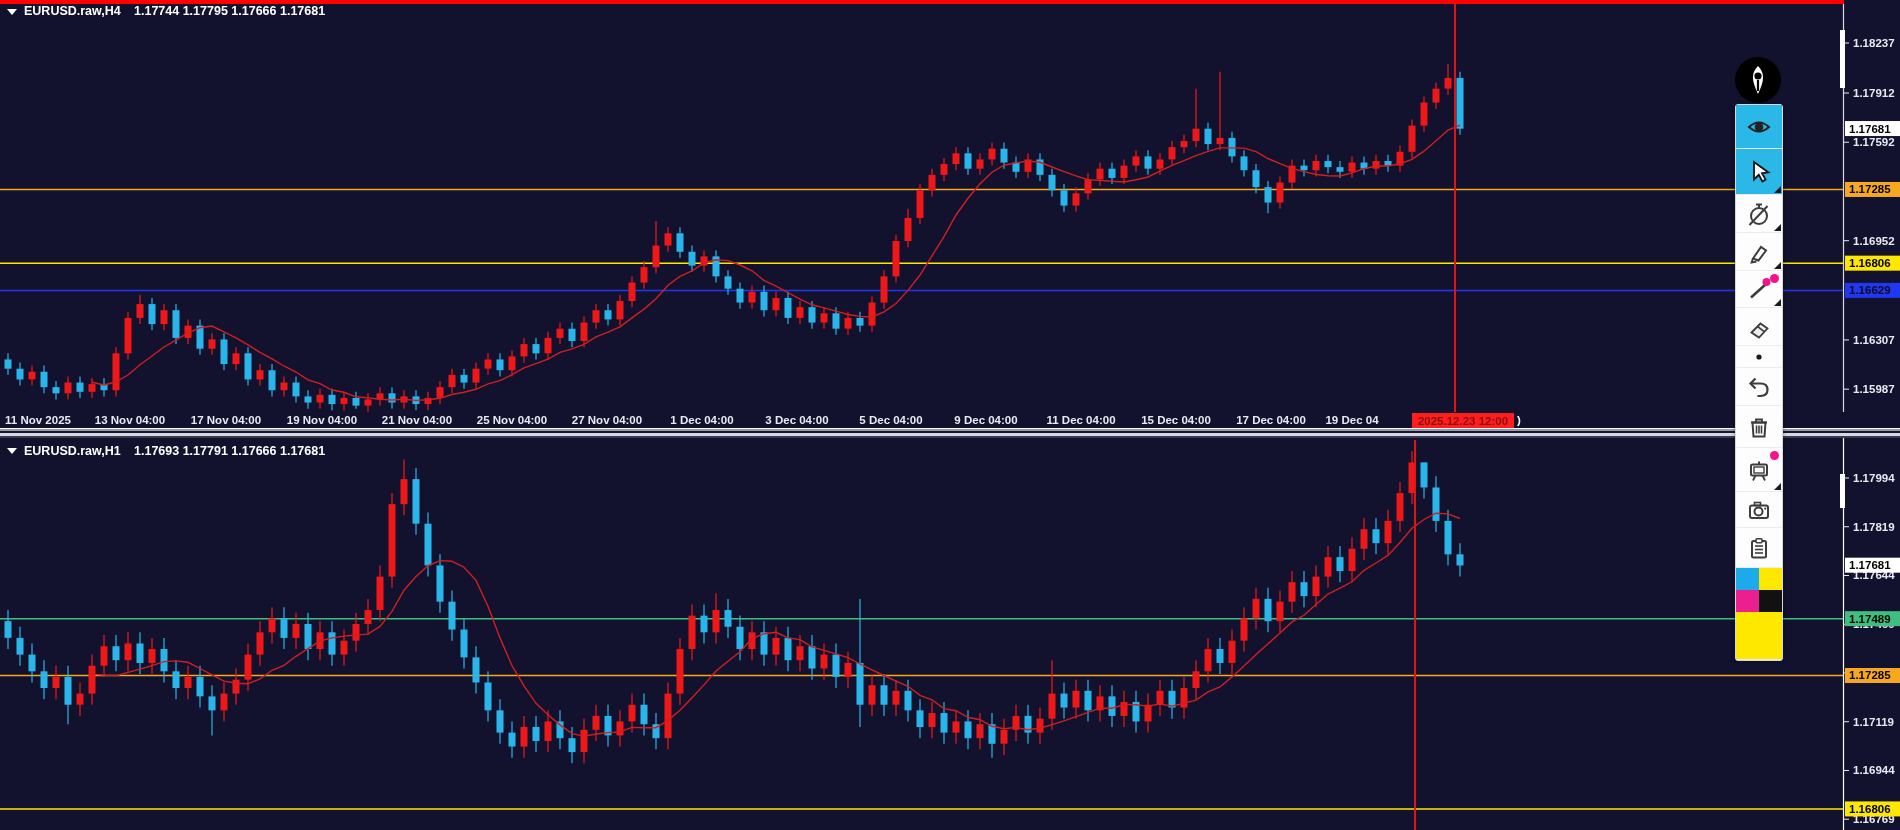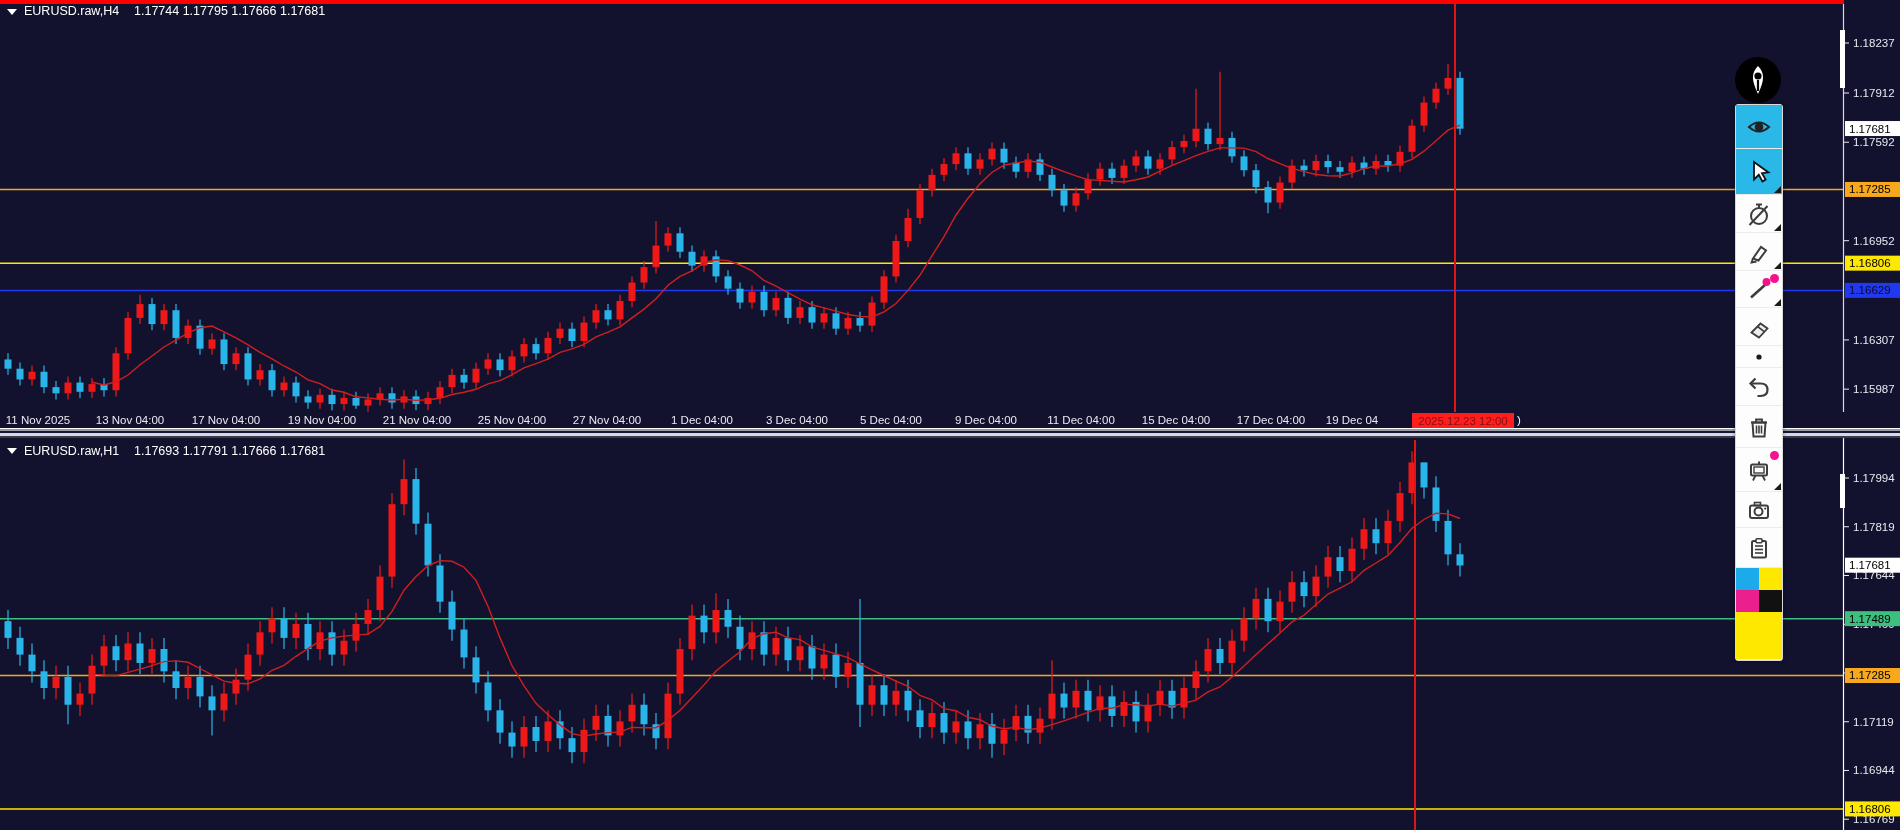--- a/index.html
+++ b/index.html
@@ -1,16 +1,16 @@
 <!DOCTYPE html>
 <html><head>
 <meta charset="utf-8">
 <style>
   html,body{margin:0;padding:0;background:#0d0f2b;overflow:hidden;}
-  #stage{position:relative;width:1900px;height:830px;background:#12122e;font-family:"Liberation Sans",sans-serif;}
+  #stage{position:relative;width:1900px;height:830px;background:#12122e;font-family:"Liberation Sans",sans-serif;font-weight:bold;}
   svg text{font-family:"Liberation Sans","DejaVu Sans",sans-serif;}
   
   .epen-logo{position:absolute;width:46px;height:46px;z-index:30;}
   .epen-panel{position:absolute;width:46px;background:#f7f7f7;border:1px solid #d9d9d9;border-radius:3px;
               box-shadow:0 0 4px rgba(0,0,0,.45);z-index:25;display:flex;flex-direction:column;}
   .tb{position:relative;width:100%;display:flex;align-items:center;justify-content:center;
       background:#fdfdfd;border-bottom:1px solid #ececec;cursor:pointer;box-sizing:border-box;}
   .tb.active{background:#29b8e8;}
   .tb.has-sub::after{content:"";position:absolute;right:1px;bottom:1px;width:0;height:0;
       border-left:7px solid transparent;border-bottom:7px solid #1a1a1a;}

